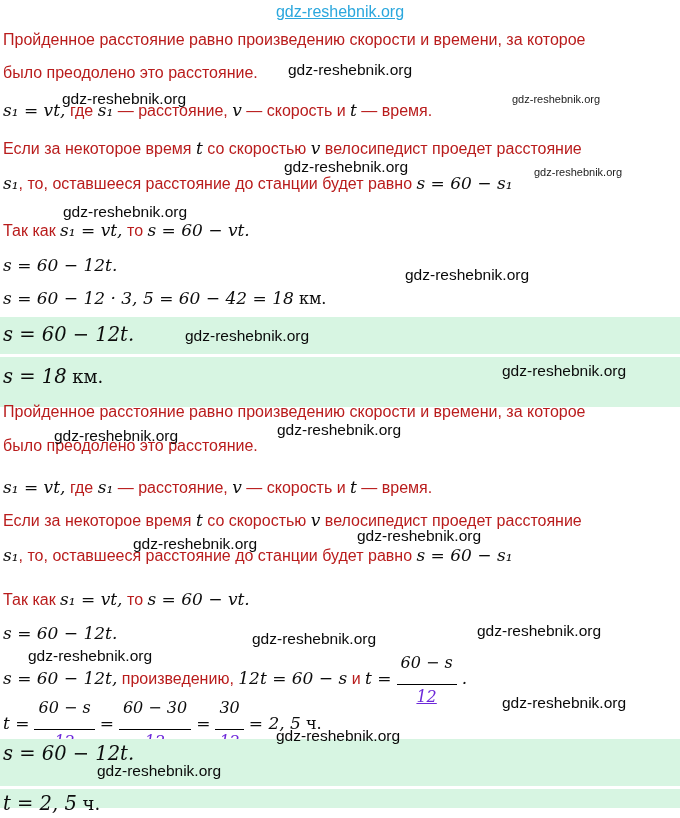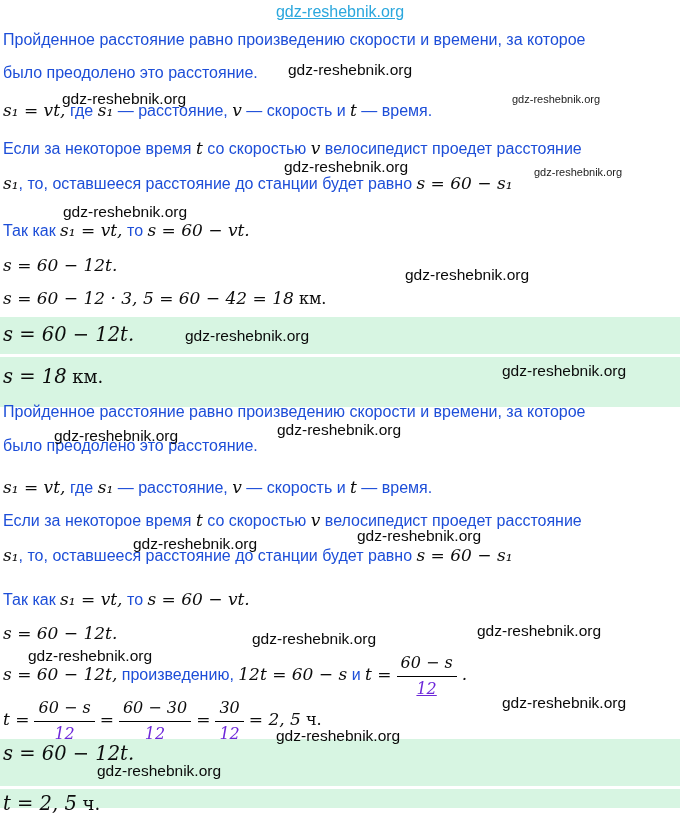--- a/index.html
+++ b/index.html
@@ -5,39 +5,39 @@
   html,body{margin:0;padding:0;background:#fff;}
   .page{
     position:relative;
     width:680px;height:818px;
     background:#fff;
     overflow:hidden;
     font-family:"Liberation Sans",sans-serif;
     border-radius:10px;
   }
   .line{position:absolute;left:3px;white-space:nowrap;}
-  .t {font:16px "Liberation Sans",sans-serif;color:#1d4ed8;}
+  .t {font:16px "Liberation Sans",sans-serif;color:#b91c1c;}
   .m {font:italic 17px "DejaVu Serif",serif;color:#0c0c0c;}
   .u {font:16px "DejaVu Serif",serif;font-style:normal;color:#0c0c0c;}
   .mb{font:italic 19.5px "DejaVu Serif",serif;color:#0c0c0c;}
   .ub{font:18px "DejaVu Serif",serif;font-style:normal;color:#0c0c0c;}
   .hl{position:absolute;left:0;width:680px;background:var(--hl,#d7f5e2);}
   .hl .inner{white-space:nowrap;}
   .wm{
     position:absolute;white-space:nowrap;
     font:15.5px "Liberation Sans",sans-serif;
     color:#0a0a0a;z-index:5;
   }
   .wms{font-size:11px;color:#1c1c1c;}
   .wmlink{
     font-size:16px;color:var(--link,#2ba7dd);
     text-decoration:underline;cursor:pointer;
   }
   .frac{display:inline-block;vertical-align:middle;text-align:center;margin:0 5px;}
-  .frac .fn{display:block;font:italic 16px "DejaVu Serif",serif;color:#0c0c0c;padding:0 4px 4px;border-bottom:1.5px solid #000;}
+  .frac .fn{display:block;font:italic 16px "DejaVu Serif",serif;color:#0c0c0c;padding:0 4px 12px;border-bottom:1.5px solid #000;}
   .frac .fd{display:block;font:italic 16px "DejaVu Serif",serif;color:#6d28d9;padding-top:2px;text-decoration:underline;}
 </style>
 </head>
 <body>
 
 <div class="page">
 
   <div class="wm wmlink" style="left:50%;top:3px;transform:translateX(-50%)">gdz-reshebnik.org</div>
 
   <div class="line t" style="top:31px">Пройденное расстояние равно произведению скорости и времени, за которое</div>

